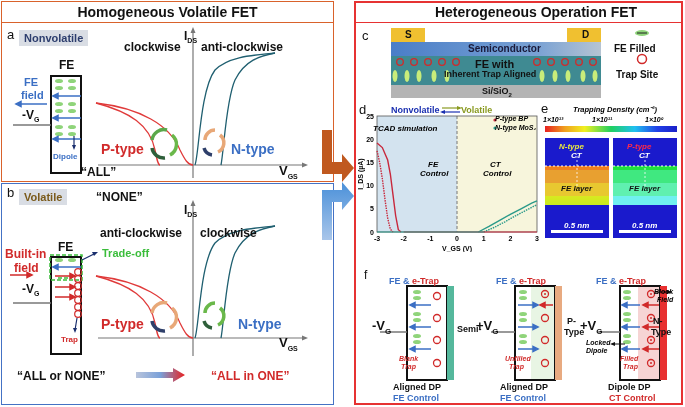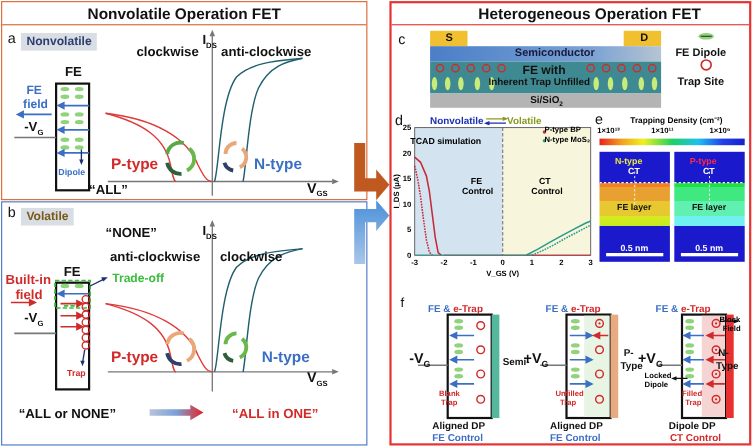--- a/index.html
+++ b/index.html
@@ -6,31 +6,31 @@
   body { width:685px; height:407px; position:relative; overflow:hidden; font-family:"Liberation Sans", sans-serif; }
   .abs { position:absolute; }
   .panel-left-top { left:1px; top:1px; width:333px; height:181px; border:1.5px solid #d9622b; box-sizing:border-box; }
   .panel-left-bot { left:1px; top:183px; width:333px; height:222px; border:1.5px solid #4472c4; box-sizing:border-box; }
   .panel-right { left:354px; top:1px; width:329px; height:404px; border:2px solid #e63232; box-sizing:border-box; }
   .title { font-weight:bold; font-size:14px; color:#111; text-align:center; }
   .hline { height:1px; background:#d9622b; }
   .tag { background:#d9dde4; color:#2d3e6e; font-weight:bold; font-size:11px; padding:2px 5px; }
   .tag-vol { color:#7a5a1a; }
   .lbl { font-size:11px; font-weight:bold; color:#111; white-space:nowrap; }
-  .small { font-size:8px; font-weight:bold; white-space:nowrap; }
+  .small { font-size:8px; font-weight:bold; white-space:nowrap;font-style:italic; }
   .blue { color:#3b6fc4; }
   .red { color:#d12a2a; }
   .green { color:#3bbd3b; }
   svg text { font-family:"Liberation Sans", sans-serif; }
 </style>
 </head>
 <body>
 
 <div class="abs panel-left-top"></div>
-<div class="abs title" style="left:1px;top:4px;width:333px;">Nonvolatile Operation FET</div>
+<div class="abs title" style="left:1px;top:4px;width:333px;">Homogeneous Volatile FET</div>
 <div class="abs hline" style="left:2px;top:22px;width:331px;"></div>
 
 <div class="abs lbl" style="left:7px;top:27px;font-size:13px;font-weight:normal;">a</div>
 <div class="abs tag" style="left:19px;top:30px;">Nonvolatile</div>
 
 <svg class="abs" style="left:0;top:0;" width="335" height="182">
 
   <rect x="51" y="76" width="30" height="97" fill="#fff" stroke="#111" stroke-width="2"></rect>
   <g>
     <g fill="#8fd47a">
@@ -95,21 +95,21 @@
 <div class="abs lbl" style="left:124px;top:40px;font-size:12px;">clockwise</div>
 <div class="abs lbl" style="left:201px;top:40px;font-size:12px;">anti-clockwise</div>
 <div class="abs lbl red" style="left:101px;top:141px;font-size:14px;">P-type</div>
 <div class="abs lbl blue" style="left:231px;top:141px;font-size:14px;">N-type</div>
 <div class="abs lbl" style="left:81px;top:165px;font-size:12px;">“ALL”</div>
 <div class="abs lbl" style="left:279px;top:163px;font-size:13px;"><span>V</span><sub style="font-size:7px;">GS</sub></div>
 
 <div class="abs panel-left-bot"></div>
 <div class="abs lbl" style="left:7px;top:185px;font-size:13px;font-weight:normal;">b</div>
 <div class="abs tag tag-vol" style="left:19px;top:189px;">Volatile</div>
-<div class="abs lbl" style="left:96px;top:204px;font-size:12px;">“NONE”</div>
+<div class="abs lbl" style="left:96px;top:190px;font-size:12px;">“NONE”</div>
 
 <svg class="abs" style="left:0;top:180px;" width="335" height="227">
   <rect x="51" y="77" width="30" height="97" fill="#fff" stroke="#111" stroke-width="2"></rect>
   <rect x="50" y="75" width="32" height="25" fill="none" stroke="#3bbd3b" stroke-width="1.5" stroke-dasharray="4,2"></rect>
   <g fill="#8fd47a">
       <ellipse cx="59" cy="80" rx="4" ry="2"></ellipse>
       <ellipse cx="72" cy="80" rx="4" ry="2"></ellipse>
     </g>
   <line x1="58" y1="98" x2="72" y2="98" stroke="#3bbd3b" stroke-width="1.5" stroke-dasharray="4,2"></line>
   <g stroke="#3b6fc4" stroke-width="1.5" fill="#3b6fc4">
@@ -231,30 +231,30 @@
       <ellipse cx="43" cy="20" rx="2.5" ry="6"></ellipse>
       <ellipse cx="56" cy="20" rx="2.5" ry="6"></ellipse>
     <ellipse cx="151" cy="20" rx="2.5" ry="6"></ellipse>
       <ellipse cx="164" cy="20" rx="2.5" ry="6"></ellipse>
       <ellipse cx="177" cy="20" rx="2.5" ry="6"></ellipse>
       <ellipse cx="192" cy="20" rx="2.5" ry="6"></ellipse>
       <ellipse cx="204" cy="20" rx="2.5" ry="6"></ellipse>
   </g>
 </svg>
 <div class="abs lbl" style="left:475px;top:58px;font-size:11px;color:#111;">FE with</div>
-<div class="abs lbl" style="left:444px;top:69px;font-size:9px;color:#111;">Inherent Trap Unfilled</div>
+<div class="abs lbl" style="left:444px;top:69px;font-size:9px;color:#111;">Inherent Trap Aligned</div>
 <div class="abs" style="left:391px;top:85px;width:210px;height:13px;background:#b4b4b4;"></div>
 <div class="abs lbl" style="left:482px;top:86px;font-size:9px;"><span>Si/SiO</span><sub style="font-size:6px;">2</sub></div>
 
 <svg class="abs" style="left:630px;top:28px;" width="24" height="40">
   <ellipse cx="12" cy="5" rx="7" ry="3" fill="#8fd47a"></ellipse>
   <line x1="7" y1="5" x2="17" y2="5" stroke="#222" stroke-width="1"></line>
   <circle cx="12" cy="31" r="4.5" fill="none" stroke="#d12a2a" stroke-width="1.5"></circle>
 </svg>
-<div class="abs lbl" style="left:614px;top:43px;font-size:10px;">FE Dipole</div>
+<div class="abs lbl" style="left:614px;top:43px;font-size:10px;">FE Filled</div>
 <div class="abs lbl" style="left:616px;top:69px;font-size:10px;">Trap Site</div>
 
 <div class="abs lbl" style="left:359px;top:102px;font-size:13px;font-weight:normal;">d</div>
 <div class="abs lbl" style="left:391px;top:105px;font-size:9px;color:#1a2fb0;">Nonvolatile</div>
 <div class="abs lbl" style="left:461px;top:105px;font-size:9px;color:#8a9a20;">Volatile</div>
 <svg class="abs" style="left:440px;top:106px;" width="22" height="8">
   <line x1="2" y1="2" x2="20" y2="2" stroke="#8a9a20" stroke-width="1.2"></line>
     <polygon points="22,2 17,0 17,4" fill="#8a9a20"></polygon>
   <line x1="2" y1="6" x2="20" y2="6" stroke="#1a2fb0" stroke-width="1.2"></line>
     <polygon points="0,6 5,4 5,8" fill="#1a2fb0"></polygon>

